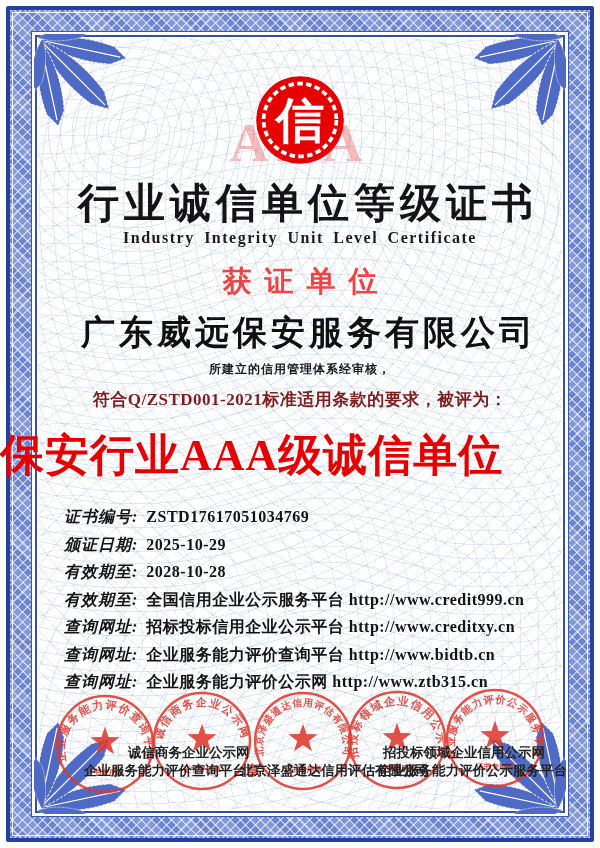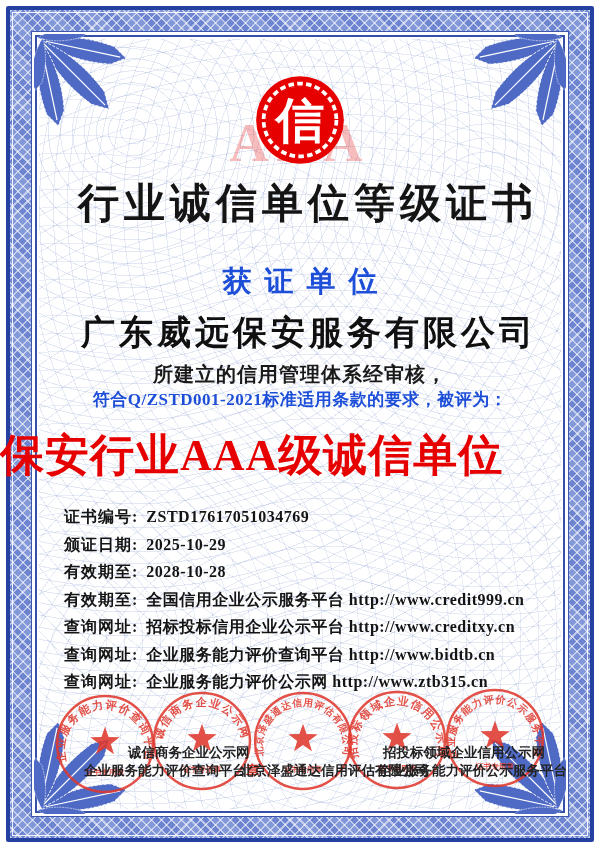--- a/index.html
+++ b/index.html
@@ -50,34 +50,34 @@
     z-index:0;
   }
   .emblem-wrap { z-index:1; }
 
   
   .t-cn { position:absolute; top:176px; left:16px; right:0; text-align:center;
     font-size:41px; font-weight:bold; color:#141414; letter-spacing:5px; }
   .t-en { position:absolute; top:229px; left:0; right:0; text-align:center;
     font-size:16px; font-weight:bold; color:#1c1c1c; letter-spacing:1.5px; word-spacing:4px; }
   .t-unit { position:absolute; top:262px; left:0; right:0; text-align:center;
-    font-size:29px; font-weight:bold; color:#1d4ed8; letter-spacing:13px; text-indent:13px; }
+    font-size:29px; font-weight:bold; color:#ef4444; letter-spacing:13px; text-indent:13px; }
   .t-company { position:absolute; top:310px; left:0; right:0; text-align:center;
     font-size:34px; font-weight:bold; color:#101010; letter-spacing:4px;padding-left:18px; }
   .t-line1 { position:absolute; top:361px; left:0; right:0; text-align:center;
-    font-size:20px; font-weight:bold; color:#1a1a1a; letter-spacing:1px; }
+    font-size:12px; font-weight:bold; color:#1a1a1a; letter-spacing:1px; }
   .t-line2 { position:absolute; top:388px; left:0; right:0; text-align:center;
-    font-size:17px; font-weight:bold; color:#1d4ed8; letter-spacing:.5px; }
+    font-size:17px; font-weight:bold; color:#7f1d1d; letter-spacing:.5px; }
   .t-award { position:absolute; top:426px; left:0; right:0; text-align:left;
     font-size:44px; font-weight:bold; color:#e60000; letter-spacing:1px; }
 
   
   .details { position:absolute; top:503px; left:64px; right:40px; }
   .detail-row { height:27.5px; line-height:27.5px; font-size:16px; font-weight:bold; color:#141414; white-space:nowrap; }
-  .detail-row .lbl { letter-spacing:1px; margin-right:8px; }
+  .detail-row .lbl { letter-spacing:1px; margin-right:8px;font-style:italic; }
   .detail-row .val { letter-spacing:.5px; }
 
   
   .seal { position:absolute; width:102px; height:102px; opacity:.88; }
   .seal svg { width:102px; height:102px; }
   .s1 { top:693px; left:54px; }
   .s2 { top:690px; left:151px; }
   .s3 { top:690px; left:252px; }
   .s4 { top:689px; left:346px; }
   .s5 { top:687px; left:444px; }
@@ -150,20 +150,21 @@
     <svg viewBox="0 0 120 120">
       <circle cx="60" cy="60" r="47" fill="#e60000"></circle>
       <circle cx="60" cy="60" r="39" fill="none" stroke="#ffffff" stroke-width="4" stroke-dasharray="6 3.5"></circle>
       <circle cx="60" cy="60" r="33.5" fill="none" stroke="#ffffff" stroke-width="4" stroke-dasharray="6 3.5" stroke-dashoffset="4.5"></circle>
       <circle cx="60" cy="60" r="36" fill="#e60000"></circle>
       <text x="60" y="78" text-anchor="middle" font-size="52" font-weight="bold" fill="#ffffff" font-family="'Liberation Serif',serif">信</text>
     </svg>
   </div>
 
   <div class="t-cn">行业诚信单位等级证书</div>
+  <div class="t-en">Industry Integrity Unit Level Certificate</div>
   <div class="t-unit">获证单位</div>
   <div class="t-company">广东威远保安服务有限公司</div>
   <div class="t-line1">所建立的信用管理体系经审核，</div>
   <div class="t-line2">符合Q/ZSTD001-2021标准适用条款的要求，被评为：</div>
   <div class="t-award">保安行业AAA级诚信单位</div>
 
   <div class="details">
     <div class="detail-row">
       <span class="lbl">证书编号:</span><span class="val">ZSTD17617051034769</span>
     </div>

